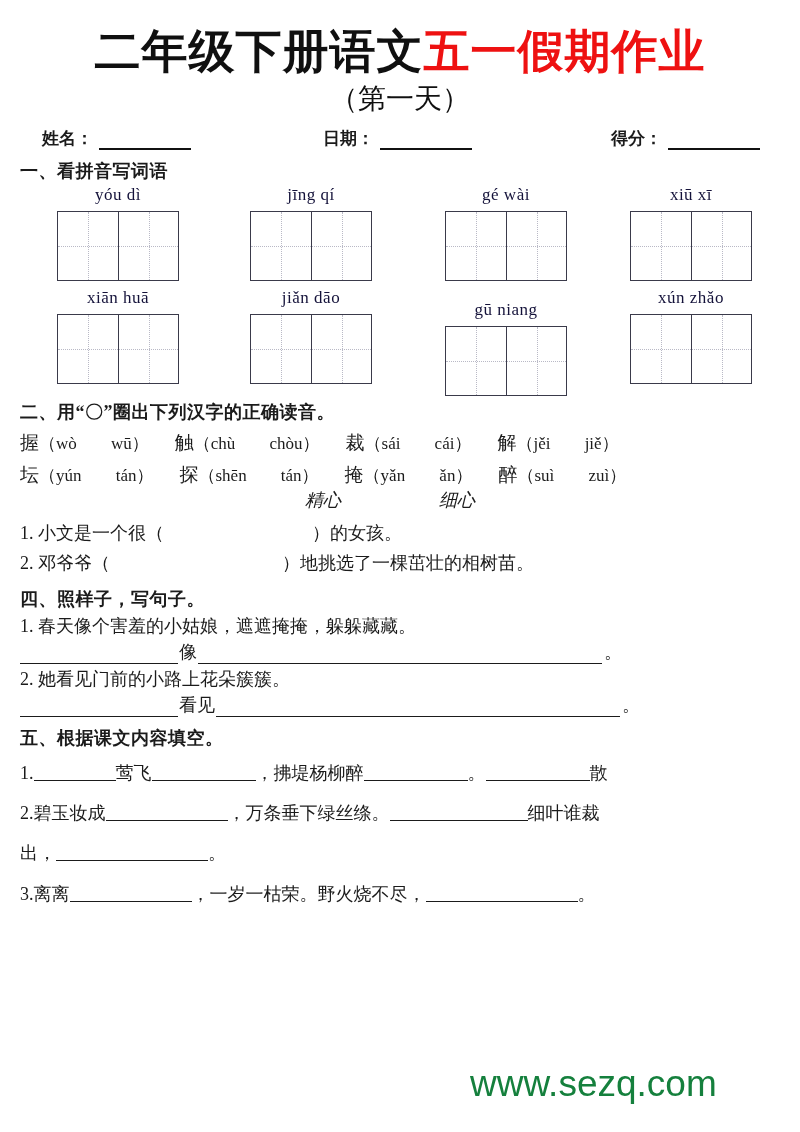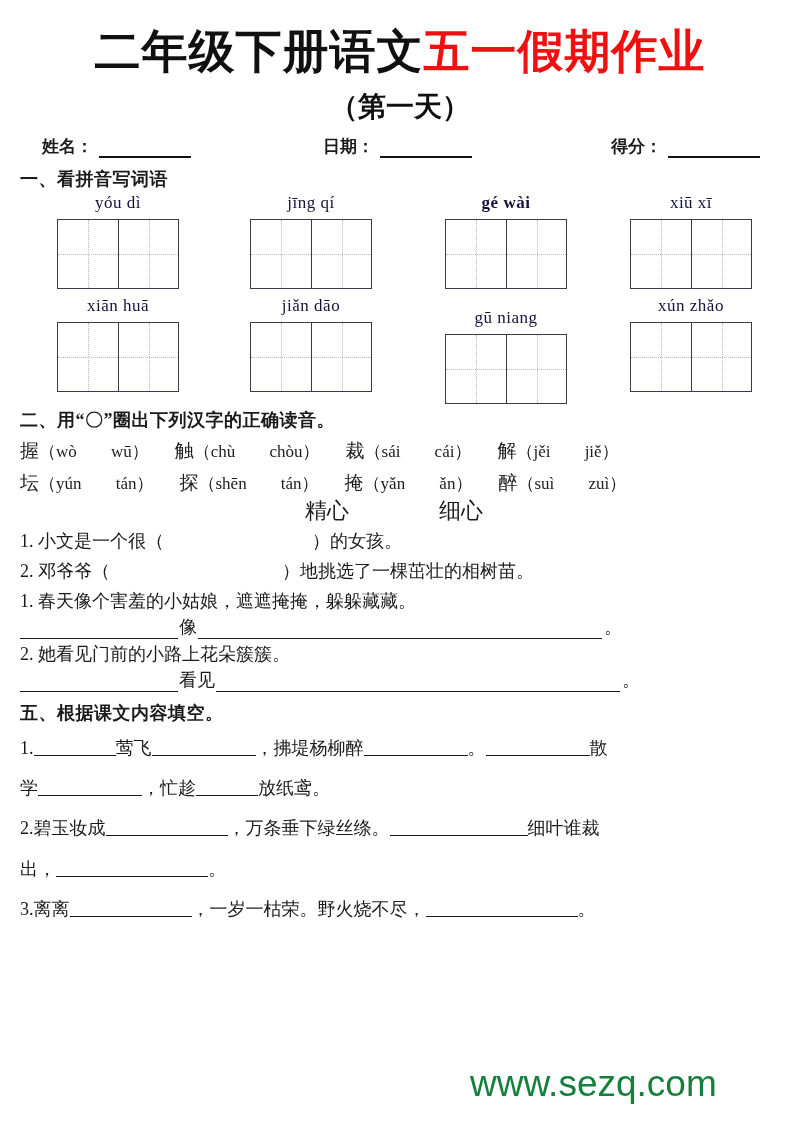--- a/index.html
+++ b/index.html
@@ -32,24 +32,24 @@
     font-size: 46px;
     font-weight: bold;
     letter-spacing: 1px;
     line-height: 1.15;
     white-space: nowrap;
   }
   .title-black { color: #101010; }
   .title-red { color: #ee1111; }
   .title-sub {
     font-size: 28px;
-    font-weight: bold;
+    font-weight: normal;
     color: #101010;
     line-height: 1.3;
-    margin-top: 10px;
+    margin-top: 2px;
   }
 
   
   .meta-row {
     display: flex;
     margin: 10px 40px 0 42px;
     font-size: 17px;
     font-weight: bold;
   }
   .meta-field { display: flex; align-items: flex-end; white-space: nowrap; }
@@ -137,21 +137,22 @@
     font-size: 17px;
   }
   .pron-gap { display: inline-block; width: 1.9em; }
   .pron-sp { width: 26px; }
 
   
   .choices-row {
     position: relative;
     height: 30px;
     margin-left: 20px;
-    font-size: 22px;
+    font-size: 18px;
+    font-style: italic;
   }
   .choice-word { position: absolute; top: 0; }
   .q-line {
     font-size: 18px;
     margin: 2px 0 0 20px;
     line-height: 1.55;
     white-space: nowrap;
   }
   .paren-gap { display: inline-block; width: 148px; }
   .paren-gap-2 { display: inline-block; width: 172px; }
@@ -250,21 +251,21 @@
           <div class="tz-cell"></div>
         </div>
     </div>
     <div class="tz-group" style="left:37px;">
       <div class="tz-pinyin">yóu    dì</div>
       <div class="tz-box">
           <div class="tz-cell"></div>
           <div class="tz-cell"></div>
         </div>
     </div>
-    <div class="tz-group" style="left:425px;font-weight:bold;">
+    <div class="tz-group" style="left:425px;">
       <div class="tz-pinyin">gé  wài</div>
       <div class="tz-box">
           <div class="tz-cell"></div>
           <div class="tz-cell"></div>
         </div>
     </div>
     <div class="tz-group" style="left:610px;">
       <div class="tz-pinyin">xiū  xī</div>
       <div class="tz-box">
           <div class="tz-cell"></div>
@@ -385,20 +386,21 @@
 
   <div class="choices-row">
     <span class="choice-word" style="left:285px;">精心</span>
     <span class="choice-word" style="left:419px;">细心</span>
   </div>
 
   <div class="q-line"><span>1. 小文是一个很（</span><span class="paren-gap"></span><span>）的女孩。</span></div>
 
   <div class="q-line"><span>2. 邓爷爷（</span><span class="paren-gap-2"></span><span>）地挑选了一棵茁壮的相树苗。</span></div>
 
+  <div class="sec-h">四、照样子，写句子。</div>
 
   <div class="ex-line">1. 春天像个害羞的小姑娘，遮遮掩掩，躲躲藏藏。</div>
   <div class="ans-line">
     <span class="ul-seg ul-a"></span>
       <span class="ans-kw">像</span>
       <span class="ul-seg ul-b"></span>
       <span class="period">。</span>
   </div>
 
   <div class="ex-line">2. 她看见门前的小路上花朵簇簇。</div>
@@ -406,21 +408,20 @@
     <span class="ul-seg ul-a"></span>
       <span class="ans-kw">看见</span>
       <span class="ul-seg ul-b"></span>
       <span class="period">。</span>
   </div>
 
   <div class="sec-h">五、根据课文内容填空。</div>
 
   <div class="fill-line"><span>1.</span><span class="blank b-80"></span><span>莺飞</span><span class="blank b-100"></span><span>，拂堤杨柳醉</span><span class="blank b-100"></span><span>。</span><span class="blank b-100"></span><span>散</span></div>
 
-  <div class="fill-line"><span>学</span><span class="blank b-100"></span><span>，忙趁</span><span class="blank b-60"></span><span>放纸鸢。</span></div>
 
   <div class="fill-line"><span>2.</span><span>碧玉妆成</span><span class="blank b-120"></span><span>，万条垂下绿丝绦。</span><span class="blank b-135"></span><span>细叶谁裁</span></div>
 
   <div class="fill-line"><span>出，</span><span class="blank b-150"></span><span>。</span></div>
 
   <div class="fill-line"><span>3.</span><span>离离</span><span class="blank b-120"></span><span>，一岁一枯荣。野火烧不尽，</span><span class="blank b-150"></span><span>。</span></div>
 
   <div class="watermark">www.sezq.com</div>
 
 </div>

